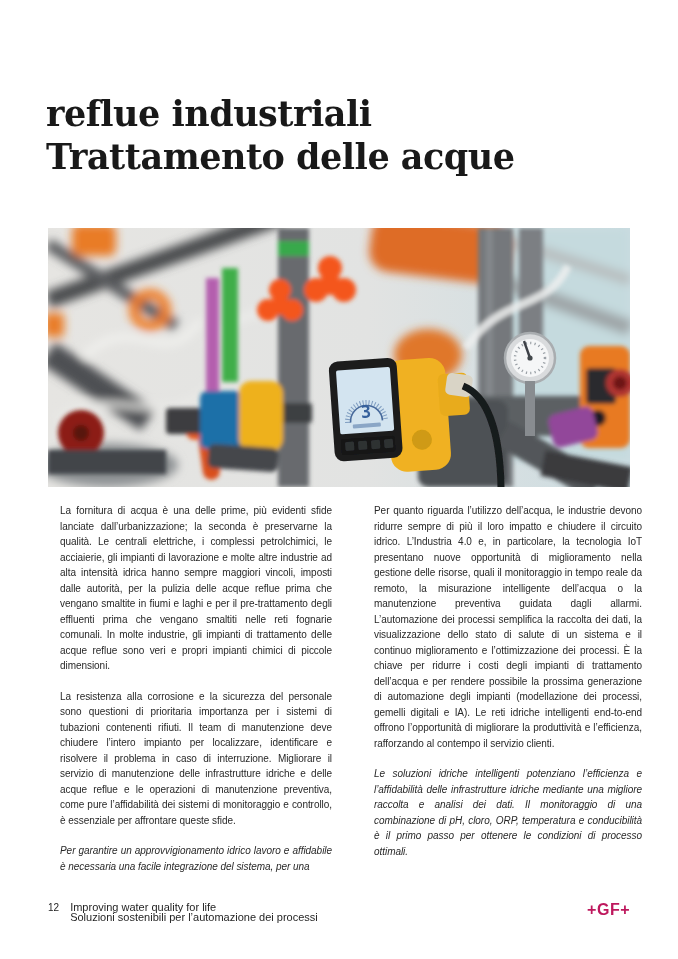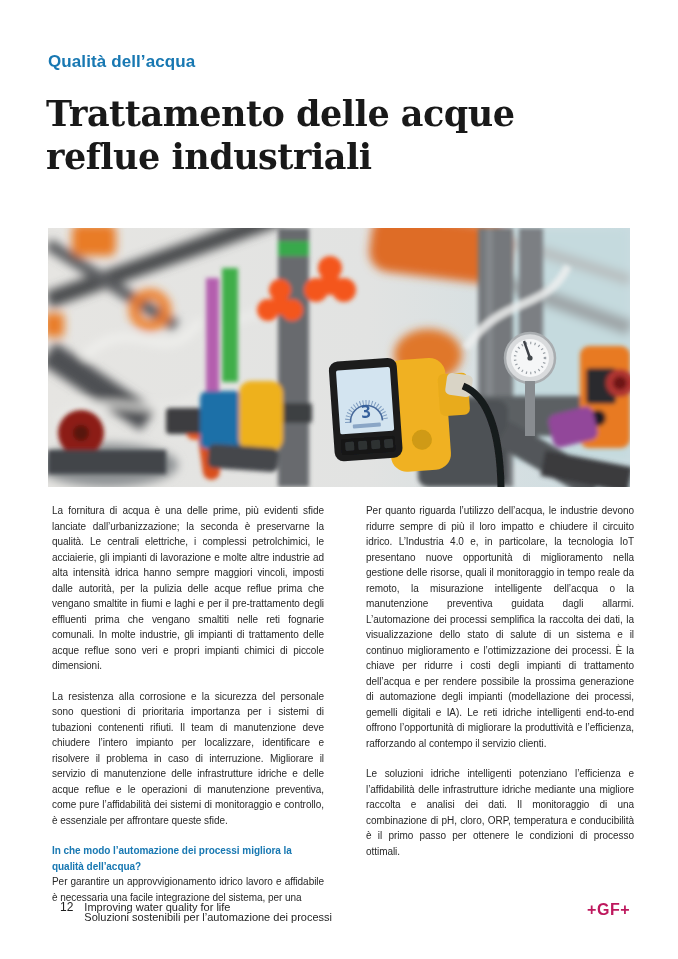--- a/index.html
+++ b/index.html
@@ -15,56 +15,55 @@
     font-family:"DejaVu Serif",serif;font-weight:bold;
     font-size:35px;line-height:43px;color:#191919;letter-spacing:-.5px;
   }
   .photo{
     position:absolute;left:48px;top:228px;width:582px;height:259px;overflow:hidden;
     background:#e2e3e2;
   }
   .photo svg{display:block;}
 
   .columns{
-    position:absolute;left:52px;top:503px;width:582px;
+    position:absolute;left:60px;top:503px;width:582px;
     display:flex;gap:42px;
   }
   .col{color:#282828;font-size:10px;line-height:15.5px;letter-spacing:-.05px;text-align:justify;}
   .col-left{width:272px;}
   .col-right{width:268px;}
   .col p{margin:0 0 15px 0;}
-  .col p:last-child{margin-bottom:12px;}
+  .col p:last-child{margin-bottom:12px;font-style:italic;}
   .subhead{
     margin:12px 0 0 0;
     font-size:10px;line-height:15.5px;font-weight:bold;color:#1878b2;text-align:left;
   }
 
   .footer{
     position:absolute;left:48px;top:903px;width:582px;
     display:flex;justify-content:space-between;align-items:flex-start;
   }
   .footer-left{display:flex;gap:11px;color:#1f1f1f;}
-  .page-number{font-size:12px;line-height:9.5px;margin-left:12px;}
+  .page-number{font-size:10px;line-height:9.5px;}
   .footer-lines{font-size:11px;line-height:9.5px;}
   .footer-line2{font-weight:normal;}
   .gf-logo{
     font-size:16px;font-weight:bold;color:#be185d;letter-spacing:.5px;line-height:18px;
     margin-top:-2px;
   }
 </style>
 </head>
 <body>
 
 <div class="page">
 
-  <div class="eyebrow">Qualità dell’acqua</div>
 
   <div class="title">
+    <div>reflue industriali</div>
     <div>Trattamento delle acque</div>
-    <div>reflue industriali</div>
   </div>
 
   <div class="photo">
     <svg width="582" height="259" viewBox="0 0 582 259">
       <defs>
         <linearGradient id="pbg" x1="0" y1="0" x2="1" y2="0">
           <stop offset="0" stop-color="#e6e5e2"></stop>
           <stop offset="0.55" stop-color="#e2e3e2"></stop>
           <stop offset="1" stop-color="#cbdce1"></stop>
         </linearGradient>
@@ -171,21 +170,20 @@
         <rect x="398" y="146" width="26" height="22" rx="5" fill="#d9d4c6" transform="rotate(8 411 157)"></rect>
         <path d="M415,158 C440,168 452,205 453,259" stroke="#191a1b" stroke-width="7" fill="none"></path>
       </g>
     </svg>
   </div>
 
   <div class="columns">
     <div class="col col-left">
       <p>La fornitura di acqua è una delle prime, più evidenti sfide lanciate dall’urbanizzazione; la seconda è preservarne la qualità. Le centrali elettriche, i complessi petrolchimici, le acciaierie, gli impianti di lavorazione e molte altre industrie ad alta intensità idrica hanno sempre maggiori vincoli, imposti dalle autorità, per la pulizia delle acque reflue prima che vengano smaltite in fiumi e laghi e per il pre-trattamento degli effluenti prima che vengano smaltiti nelle reti fognarie comunali. In molte industrie, gli impianti di trattamento delle acque reflue sono veri e propri impianti chimici di piccole dimensioni.</p>
       <p>La resistenza alla corrosione e la sicurezza del personale sono questioni di prioritaria importanza per i sistemi di tubazioni contenenti rifiuti. Il team di manutenzione deve chiudere l’intero impianto per localizzare, identificare e risolvere il problema in caso di interruzione. Migliorare il servizio di manutenzione delle infrastrutture idriche e delle acque reflue e le operazioni di manutenzione preventiva, come pure l’affidabilità dei sistemi di monitoraggio e controllo, è essenziale per affrontare queste sfide.</p>
-      <h3 class="subhead">In che modo l’automazione dei processi migliora la qualità dell’acqua?</h3>
       <p>Per garantire un approvvigionamento idrico lavoro e affidabile è necessaria una facile integrazione del sistema, per una</p>
     </div>
     <div class="col col-right">
       <p>Per quanto riguarda l’utilizzo dell’acqua, le industrie devono ridurre sempre di più il loro impatto e chiudere il circuito idrico. L’Industria 4.0 e, in particolare, la tecnologia IoT presentano nuove opportunità di miglioramento nella gestione delle risorse, quali il monitoraggio in tempo reale da remoto, la misurazione intelligente dell’acqua o la manutenzione preventiva guidata dagli allarmi. L’automazione dei processi semplifica la raccolta dei dati, la visualizzazione dello stato di salute di un sistema e il continuo miglioramento e l’ottimizzazione dei processi. È la chiave per ridurre i costi degli impianti di trattamento dell’acqua e per rendere possibile la prossima generazione di automazione degli impianti (modellazione dei processi, gemelli digitali e IA). Le reti idriche intelligenti end-to-end offrono l’opportunità di migliorare la produttività e l’efficienza, rafforzando al contempo il servizio clienti.</p>
       <p>Le soluzioni idriche intelligenti potenziano l’efficienza e l’affidabilità delle infrastrutture idriche mediante una migliore raccolta e analisi dei dati. Il monitoraggio di una combinazione di pH, cloro, ORP, temperatura e conducibilità è il primo passo per ottenere le condizioni di processo ottimali.</p>
     </div>
   </div>
 
   <div class="footer">
     <div class="footer-left">

